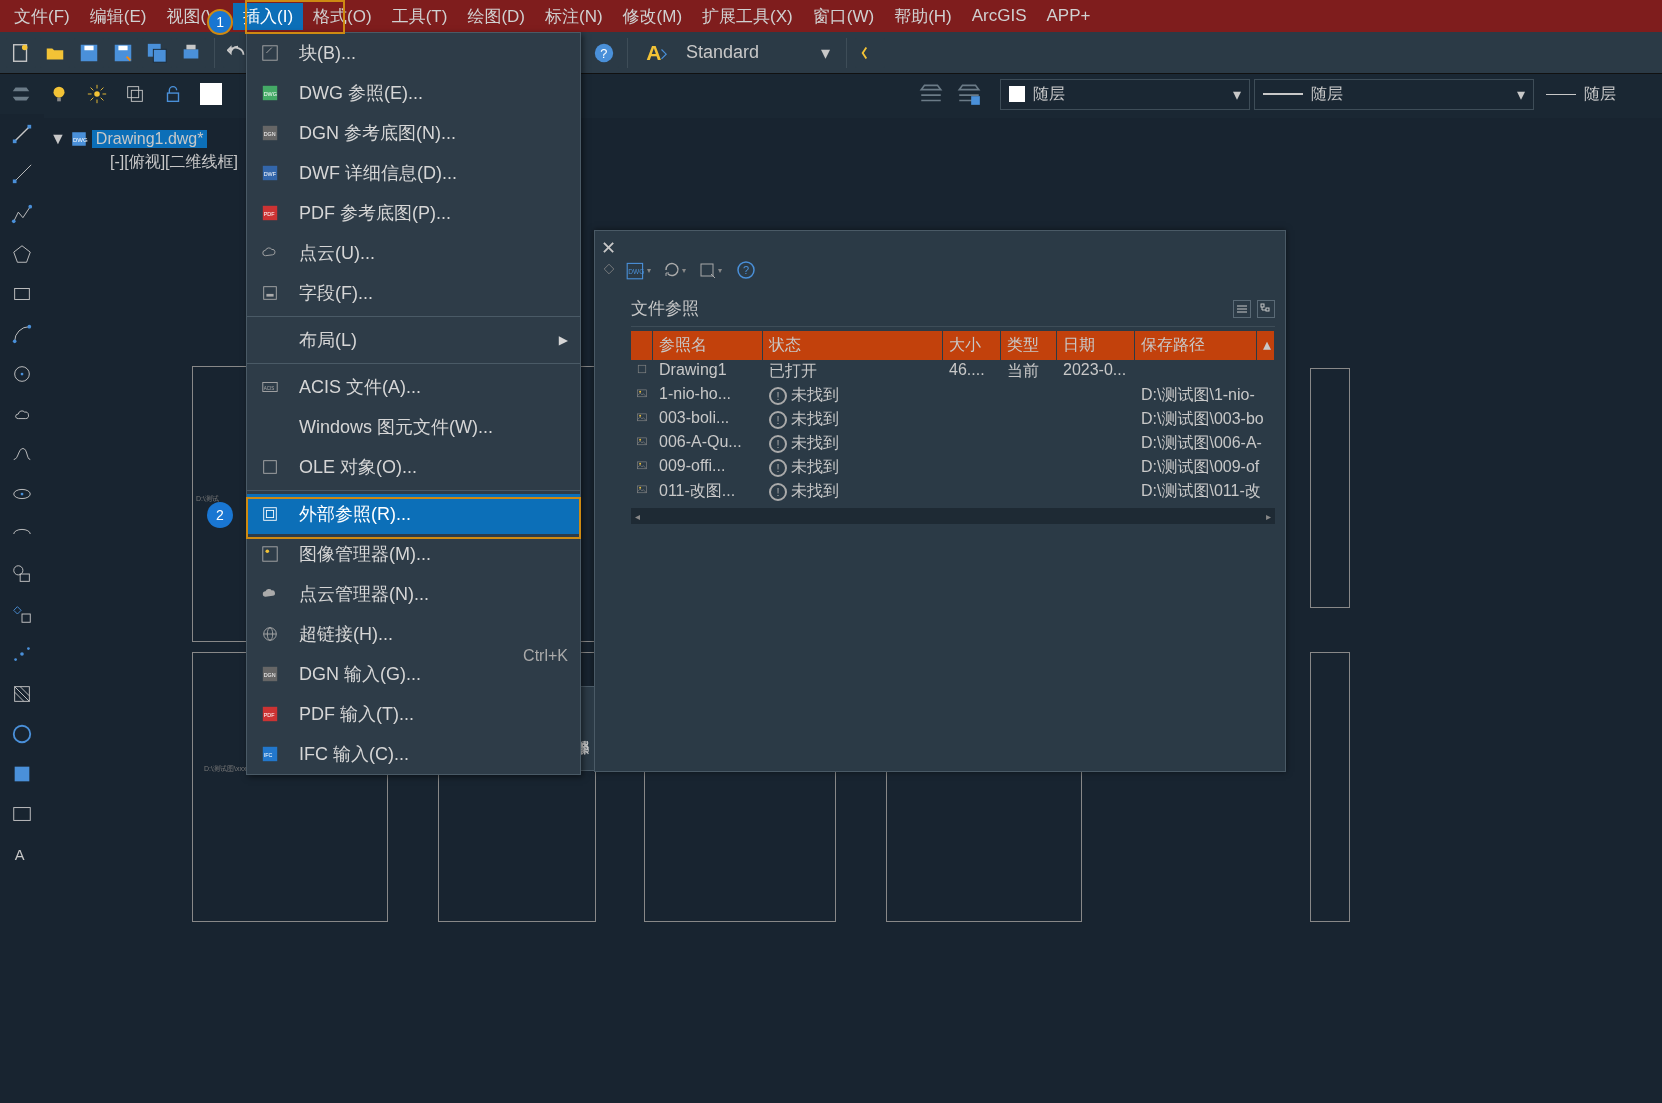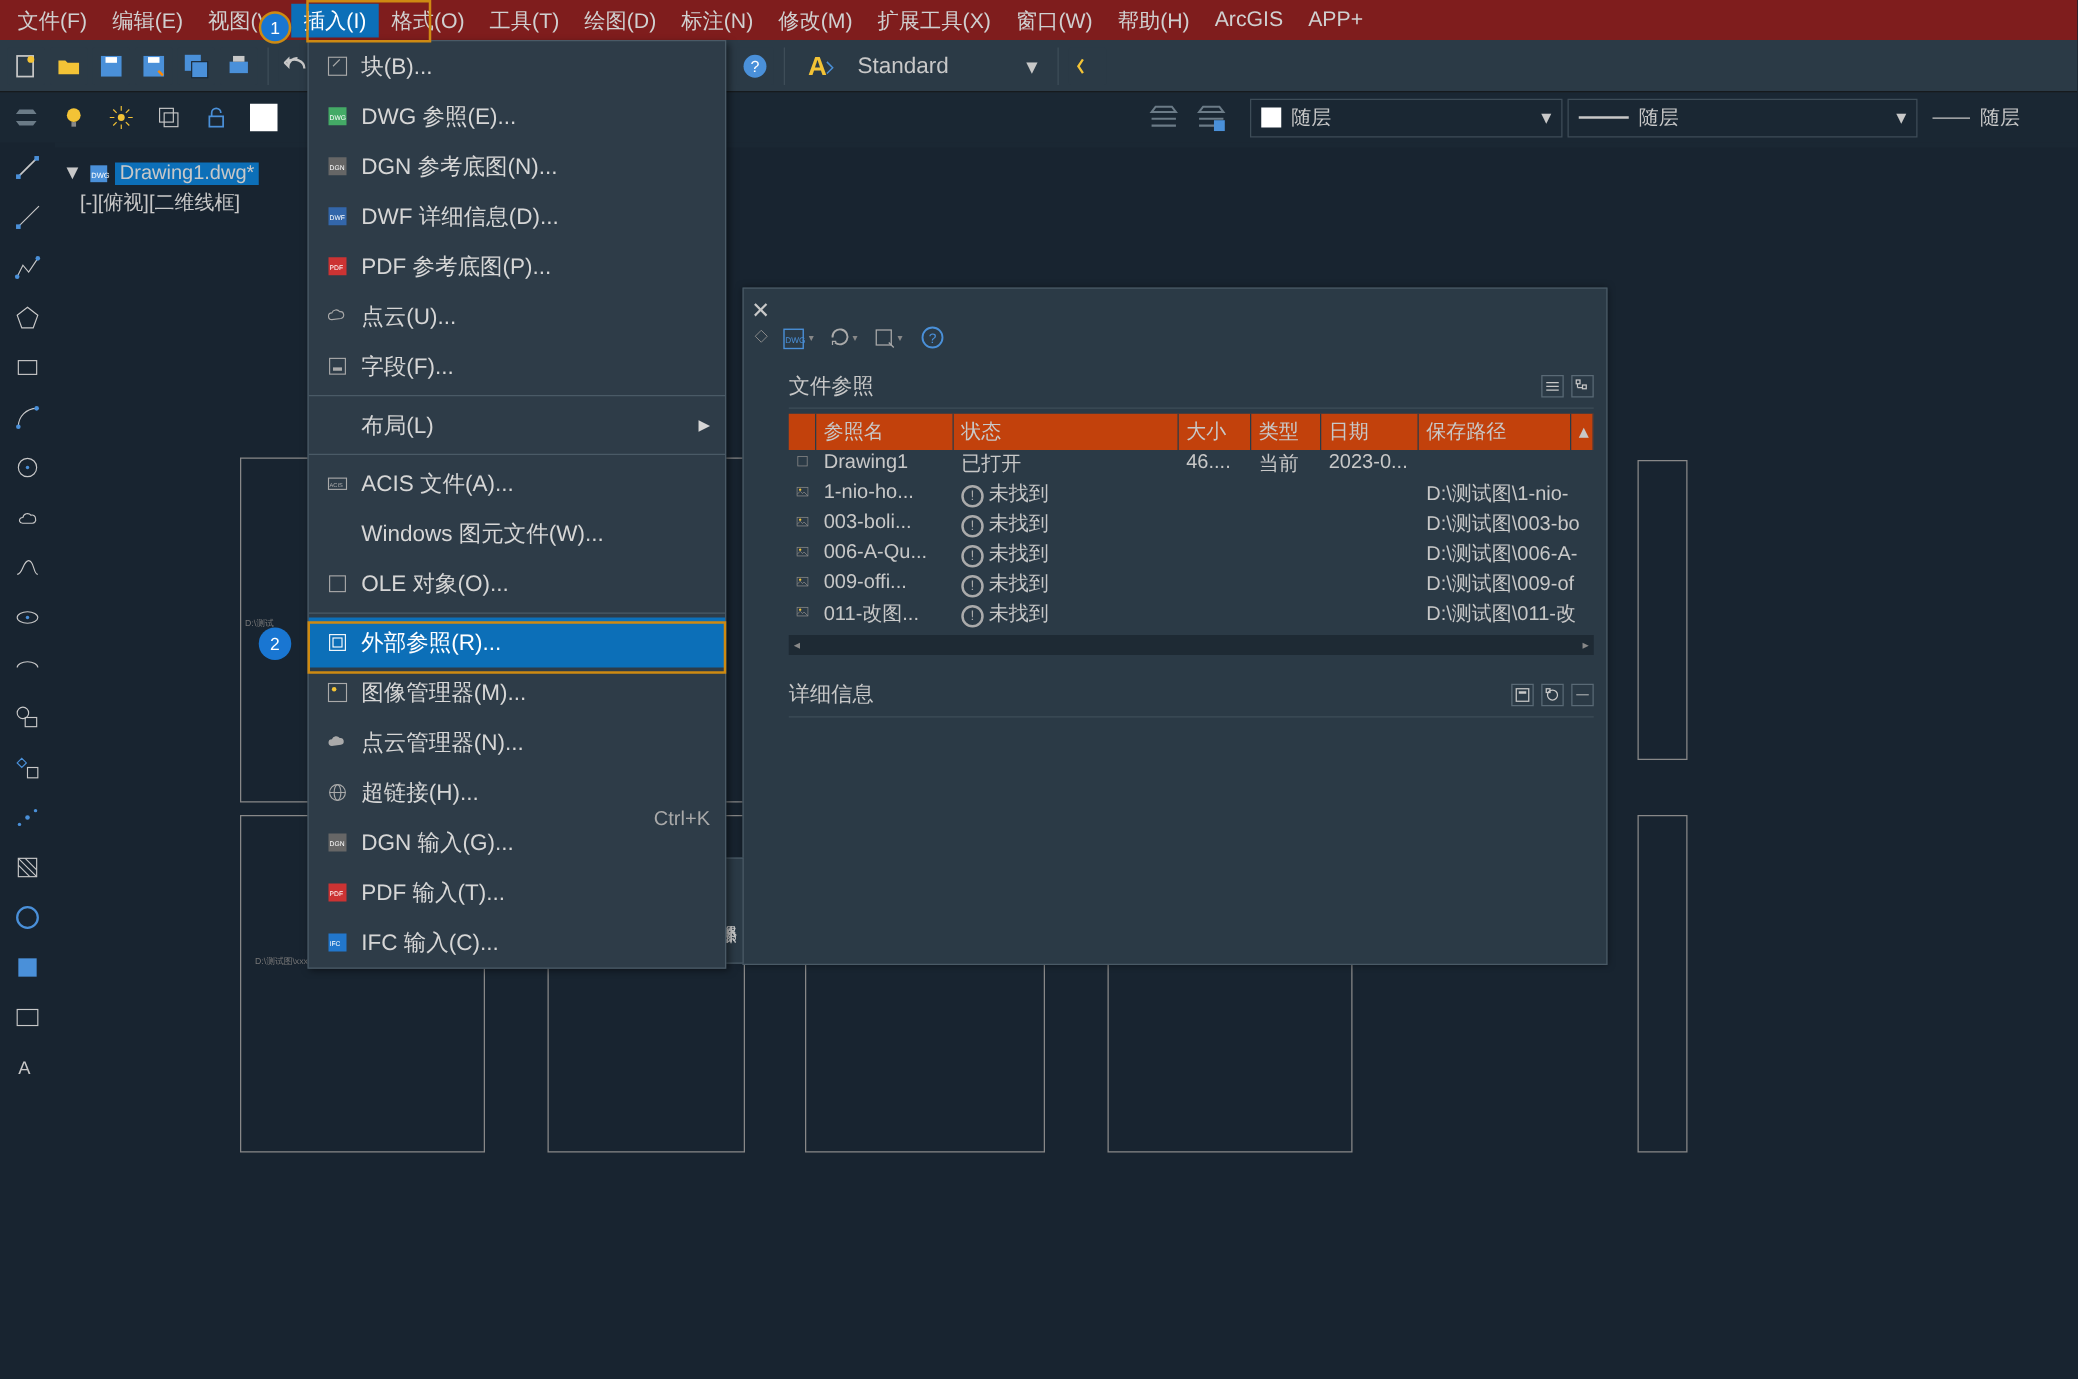--- a/index.html
+++ b/index.html
@@ -36,21 +36,21 @@
 .file-tree { position: absolute; left: 44px; top: 128px; width: 200px; color: #c8c8c8; font-size: 16px; }
 .file-tree .row { display: flex; align-items: center; gap: 4px; padding: 2px 6px; }
 .file-tree .file-active { background: #0c6fb8; padding: 0 4px; }
 
 
 .canvas { position: absolute; left: 44px; top: 118px; right: 0; bottom: 0; background: #182430; z-index: -1; }
 .drawing-slot { position:absolute; border:1px solid #888; }
 
 
 .dropdown { position: absolute; left: 246px; top: 32px; width: 335px; background: #2e3c48; border: 1px solid #4a5a66; box-shadow: 2px 2px 6px rgba(0,0,0,0.5); z-index: 30; font-size: 18px; }
-.dropdown .ditem { display: flex; align-items: center; height: 40px; padding: 0 12px; gap: 8px; color: #d6d6d6; position: relative; }
+.dropdown .ditem { display: flex; align-items: center; height: 40px; padding: 0 12px; gap: 18px; color: #d6d6d6; position: relative; }
 .dropdown .ditem .dicon { width: 22px; height: 22px; flex-shrink: 0; display:flex; align-items:center; justify-content:center; }
 .dropdown .ditem .dlabel { flex: 1; }
 .dropdown .ditem .shortcut { color: #aaa; font-size: 16px; margin-top: 44px; }
 .dropdown .ditem .arrow { font-size: 12px; }
 .dropdown .ditem.highlighted { background: #0c6fb8; color: #fff; }
 .dropdown .sep { height: 1px; background: #4a5a66; margin: 3px 0; }
 .dropdown .callout-2 { position: absolute; left: -40px; top: 8px; width: 26px; height: 26px; background: #1976d2; border-radius: 50%; color: #fff; display: flex; align-items: center; justify-content: center; font-size: 14px; z-index: 50; }
 .dropdown-highlight-box { position: absolute; left: 246px; top: 497px; width: 335px; height: 42px; border: 2px solid #ce8a12; pointer-events: none; z-index: 45; }
 
 
@@ -420,21 +420,21 @@
 
 <div class="file-tree">
   <div class="row">
     <span style="color:#c8c8c8;">▼</span>
     <svg width="18" height="18" viewBox="0 0 24 24">
         <rect x="3" y="3" width="18" height="18" fill="#4a90d9"></rect>
         <text x="4" y="16" font-size="8" fill="#fff">DWG</text>
       </svg>
     <span class="file-active">Drawing1.dwg*</span>
   </div>
-  <div class="row" style="padding-left:20px;">
+  <div class="row" style="padding-left:20px;justify-content:flex-end;">
     <span>[-][俯视][二维线框]</span>
   </div>
 </div>
 
 <div class="canvas">
   <div class="drawing-slot" style="left:148px; top:248px; width:196px; height:276px;"></div>
   <div class="drawing-slot" style="left:148px; top:534px; width:196px; height:270px;"></div>
   <div class="drawing-slot" style="left:394px; top:248px; width:158px; height:276px;"></div>
   <div class="drawing-slot" style="left:394px; top:534px; width:158px; height:270px;"></div>
   <div class="drawing-slot" style="left:600px; top:534px; width:192px; height:270px;"></div>
@@ -762,34 +762,16 @@
             <div class="td col-date"></div>
             <div class="td col-path">D:\测试图\011-改</div>
           </div>
         </div>
       <div class="xref-scroll">
           <span>◂</span>
           <span>▸</span>
         </div>
     </div>
     <div class="details">
-      <div class="section-title">
-        <span>详细信息</span>
-        <div class="right-icons">
-          <div class="small-icon">
-              <svg width="12" height="12" viewBox="0 0 12 12">
-                <rect x="1" y="1" width="10" height="10" fill="none" stroke="#c8c8c8"></rect>
-                <rect x="3" y="3" width="6" height="2" fill="#c8c8c8"></rect>
-              </svg>
-            </div>
-          <div class="small-icon">
-              <svg width="12" height="12" viewBox="0 0 12 12">
-                <circle cx="6" cy="6" r="4" fill="none" stroke="#c8c8c8"></circle>
-                <rect x="1" y="1" width="3" height="3" fill="none" stroke="#c8c8c8"></rect>
-              </svg>
-            </div>
-          <div class="small-icon">—</div>
-        </div>
-      </div>
       <div class="details-body"></div>
     </div>
   </div>
 </div>
 
 </body></html>

